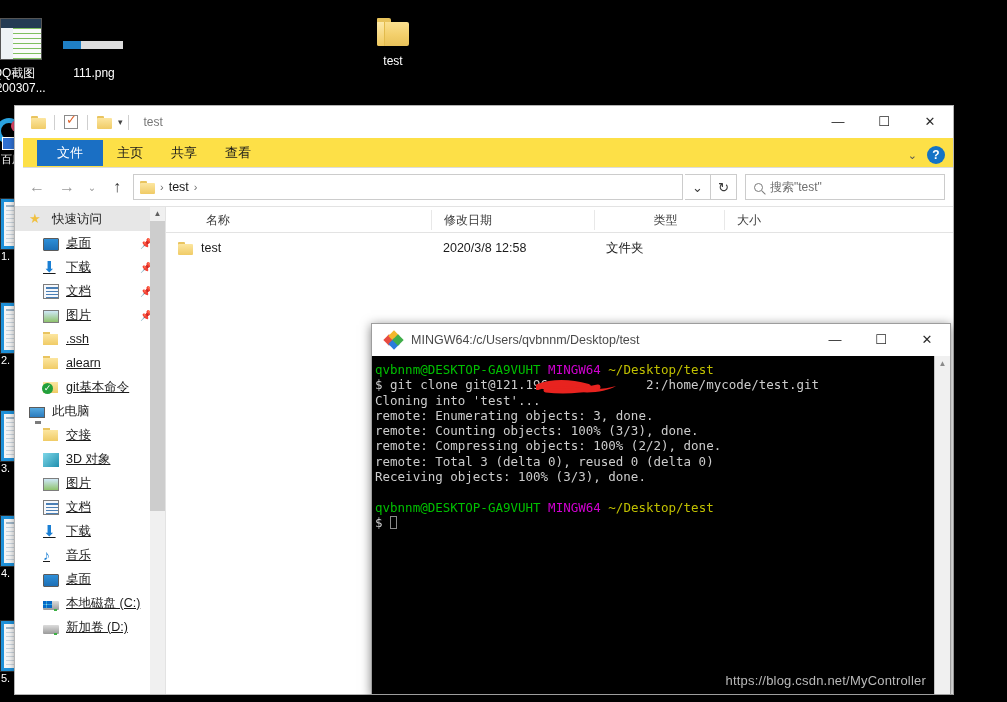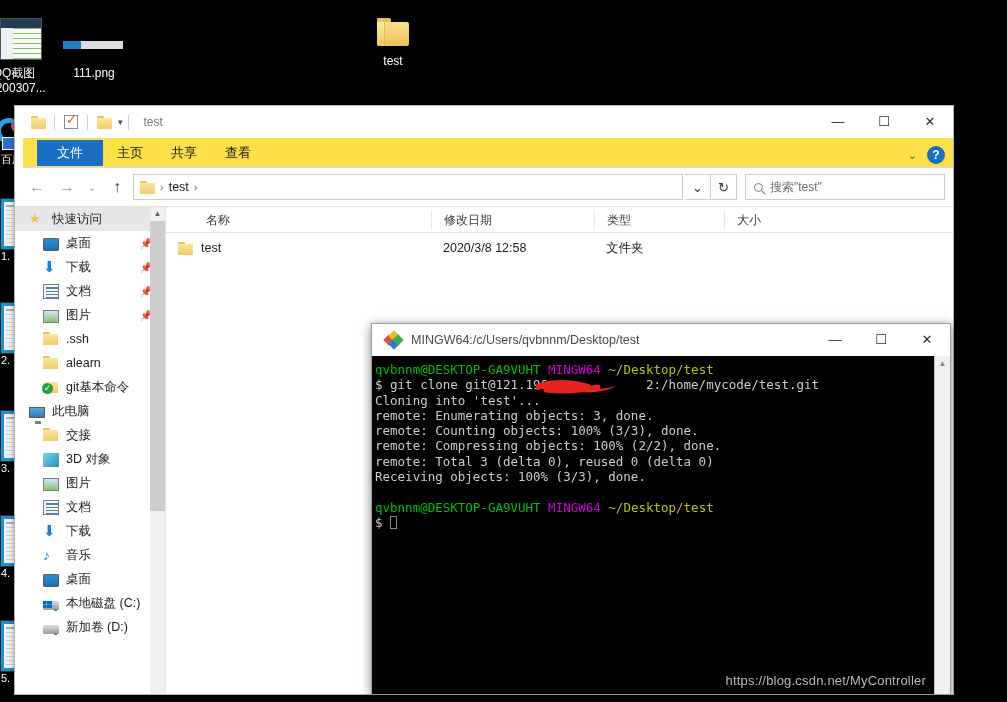--- a/index.html
+++ b/index.html
@@ -130,21 +130,21 @@
   .mag { display:inline-block; width:9px; height:9px; border:1.4px solid #7b7b7b; border-radius:50%;
     position:relative; }
   .mag::after { content:""; position:absolute; right:-4px; bottom:-3px; width:5px; height:1.4px;
     background:#7b7b7b; transform:rotate(45deg); }
 
   .ex-body { display:flex; height:calc(100% - 32px - 30px - 38px); border-top:1px solid #e3e3e3; }
   .ex-sidebar { width:150px; background:#fff; position:relative; overflow:hidden; }
   .nav-row { display:flex; align-items:center; height:24px; font-size:12.5px; color:#1b1b1b;
     padding-left:14px; gap:7px; position:relative; }
   .nav-row.header { background:#e7e7e7; }
-  .nav-row.indent { padding-left:28px; }
+  .nav-row.indent { padding-left:28px;text-decoration:underline; }
   .nav-row .pin { position:absolute; right:12px; font-size:10px; color:#7a7a7a; }
   .ic { width:16px; height:16px; flex:0 0 16px; position:relative; }
   .ic-star { color:#f0c040; font-size:13px; line-height:16px; }
   .ic-desk { background:linear-gradient(180deg,#2e8fd8,#1d6fb5); border:1px solid #5b5b5b; border-radius:1px; height:13px; margin-top:2px;}
   .ic-down { color:#1a7fd4; font-size:15px; line-height:16px; }
   .ic-doc { background:#f6f8fb; border:1px solid #7d7d7d; height:15px;
      background-image:repeating-linear-gradient(180deg,#4a7fb5 0 1px,transparent 1px 3px);
      background-size:auto; background-position:2px 3px; background-repeat:repeat-y;}
   .ic-pic { background:linear-gradient(180deg,#cfe8f7,#8fc26d); border:1px solid #7d7d7d; height:13px; margin-top:2px;}
   .ic-folder { position:relative; }
@@ -177,21 +177,21 @@
   .sb-up { height:14px; background:#f0f0f0; text-align:center; font-size:8px; color:#606060; line-height:14px; }
   .sb-thumb-side { position:absolute; right:0; top:14px; width:15px; height:290px; background:#cdcdcd; }
 
   .ex-content { flex:1; background:#fff; border-left:1px solid #e3e3e3; position:relative; }
   .col-head { display:flex; height:26px; align-items:center; font-size:12px; color:#3b3b3b;
     border-bottom:1px solid #e3e3e3; }
   .col { padding-left:12px; border-left:1px solid #e8e8e8; height:20px; line-height:20px; }
   .col:first-child { border-left:none; }
   .col.c-name { width:265px;padding-left:40px; }
   .col.c-date { width:163px; }
-  .col.c-type { width:130px; }
+  .col.c-type { width:130px;text-align:center; }
   .col.c-size { width:90px; }
   .file-row { display:flex; height:30px; align-items:center; font-size:12.5px; color:#1b1b1b; }
   .cell { padding-left:12px; display:flex; align-items:center; gap:8px; }
   .cell.c-name { width:265px; }
   .cell.c-date { width:163px; }
   .cell.c-type { width:130px; }
   .cell.c-size { width:90px; }
 
   
   #terminal {

